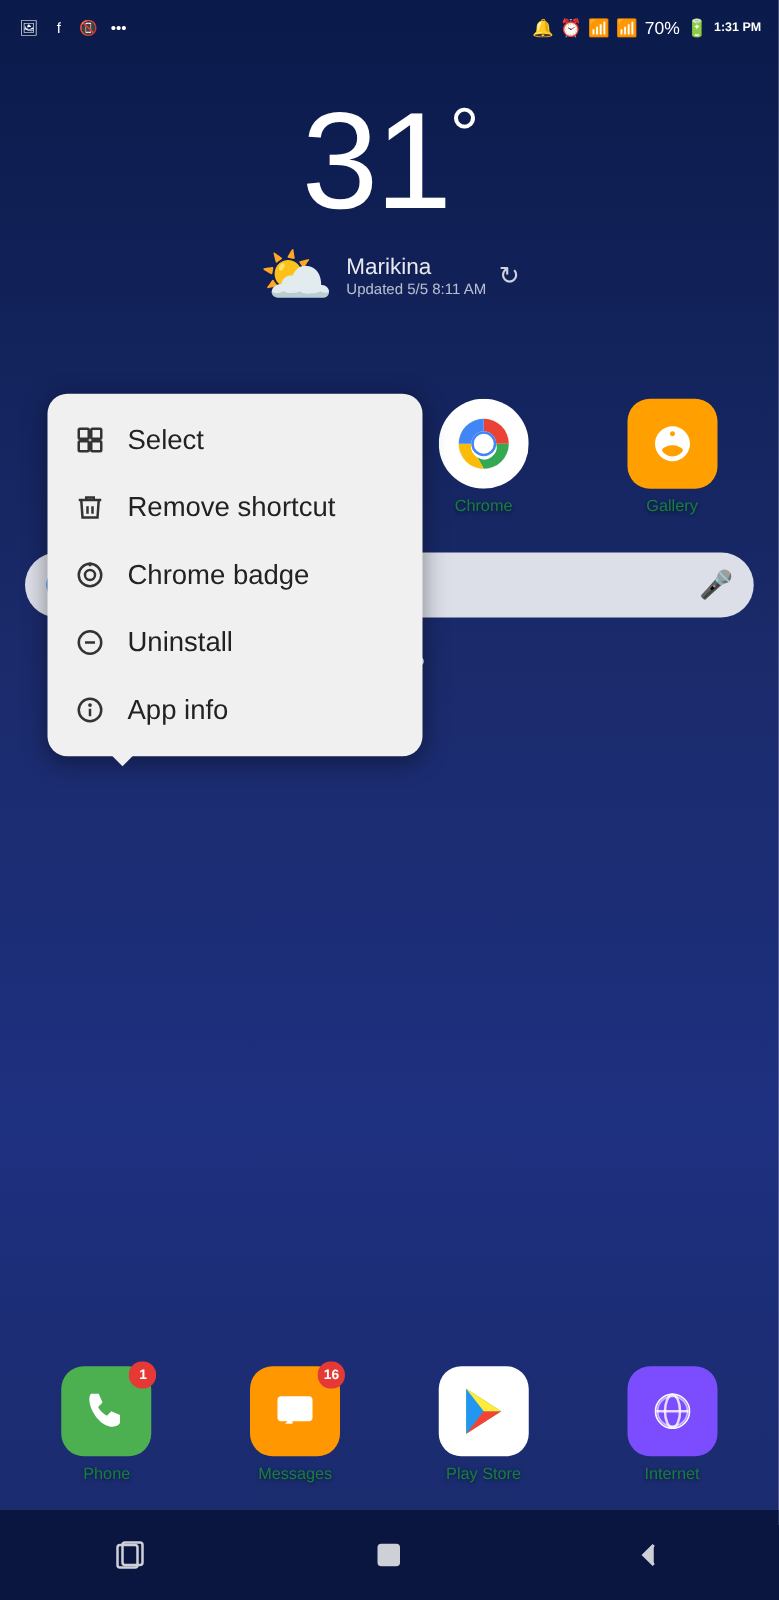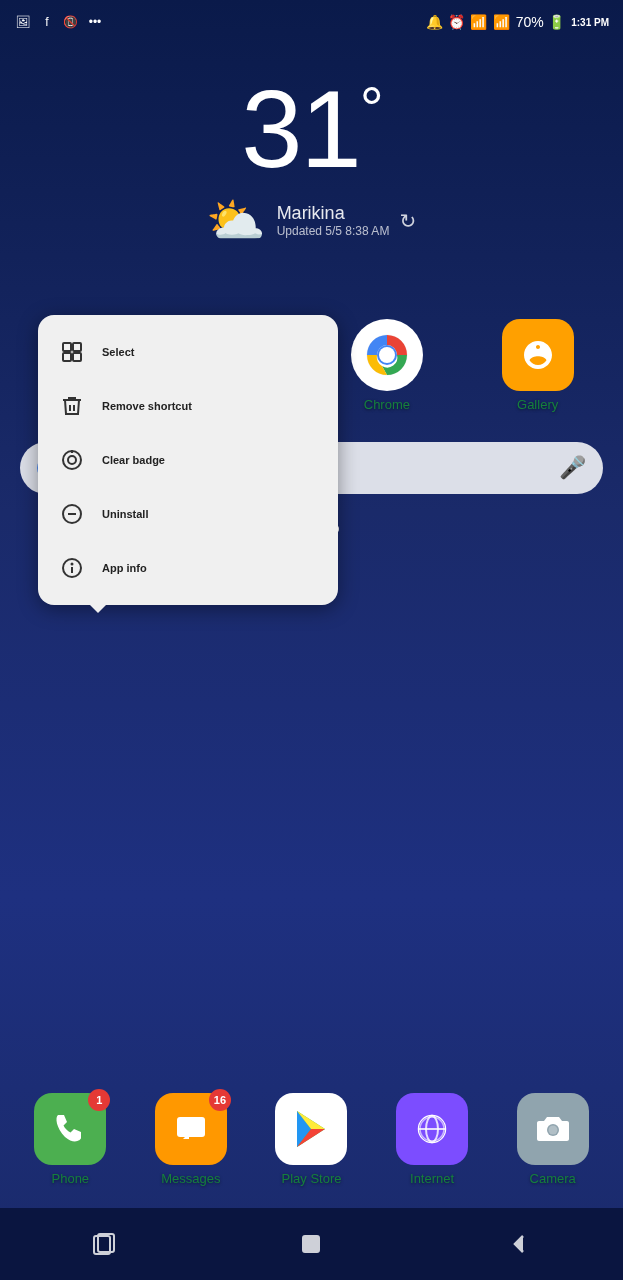--- a/index.html
+++ b/index.html
@@ -100,22 +100,22 @@
     }
     .menu-icon {
       width: 28px;
       height: 28px;
       display: flex;
       align-items: center;
       justify-content: center;
       font-size: 20px;
     }
     .menu-label {
-      font-size: 11px;
-      font-weight: 700;
+      font-size: 22px;
+      font-weight: 400;
     }
 
     
     .app-row {
       display: flex;
       justify-content: space-around;
       padding: 0 10px;
       margin-top: 12px;
     }
     .app-item {
@@ -321,21 +321,21 @@
 </div>
 
 <div class="weather-area">
   <div style="font-size:110px;font-weight:200;line-height:1;letter-spacing:-2px;">
     <span>31</span><span style="font-size:60px;vertical-align:super;">°</span>
   </div>
   <div class="weather-row">
     <div class="weather-icon-area">⛅</div>
     <div>
       <div class="weather-city">Marikina</div>
-      <div class="weather-updated">Updated 5/5 8:38 AM</div>
+      <div class="weather-updated">Updated 5/5 8:11 AM</div>
     </div>
     <div style="font-size:20px;opacity:0.8;">↻</div>
   </div>
 </div>
 
 <div class="context-menu">
   <div class="menu-item">
     <div class="menu-icon">
       <svg width="24" height="24" viewBox="0 0 24 24" fill="none" stroke="#333" stroke-width="2">
         <rect x="3" y="3" width="8" height="8" rx="1"></rect>
@@ -358,21 +358,21 @@
     <span class="menu-label">Remove shortcut</span>
   </div>
   <div class="menu-item">
     <div class="menu-icon">
       <svg width="24" height="24" viewBox="0 0 24 24" fill="none" stroke="#333" stroke-width="2">
         <circle cx="12" cy="12" r="9"></circle>
         <circle cx="12" cy="12" r="4"></circle>
         <line x1="12" y1="2" x2="12" y2="5"></line>
       </svg>
     </div>
-    <span class="menu-label">Clear badge</span>
+    <span class="menu-label">Chrome badge</span>
   </div>
   <div class="menu-item">
     <div class="menu-icon">
       <svg width="24" height="24" viewBox="0 0 24 24" fill="none" stroke="#333" stroke-width="2">
         <circle cx="12" cy="12" r="9"></circle>
         <line x1="8" y1="12" x2="16" y2="12"></line>
       </svg>
     </div>
     <span class="menu-label">Uninstall</span>
   </div>
@@ -513,32 +513,20 @@
             <circle cx="20" cy="20" r="13" fill="#7c4dff"></circle>
             <ellipse cx="20" cy="20" rx="6" ry="13" fill="none" stroke="rgba(255,255,255,0.8)" stroke-width="2"></ellipse>
             <line x1="7" y1="20" x2="33" y2="20" stroke="rgba(255,255,255,0.8)" stroke-width="2"></line>
             <circle cx="20" cy="20" r="12" fill="none" stroke="rgba(255,255,255,0.6)" stroke-width="1.5"></circle>
           </svg>
         </div>
       </div>
       <span class="app-label">Internet</span>
     </div>
 
-    <div class="app-item">
-      <div class="app-icon-wrapper">
-        <div class="app-icon icon-camera">
-          <svg width="40" height="40" viewBox="0 0 40 40" fill="white">
-            <path d="M14 8l-3 4H6c-1.1 0-2 .9-2 2v16c0 1.1.9 2 2 2h28c1.1 0 2-.9 2-2V14c0-1.1-.9-2-2-2h-5l-3-4H14z"></path>
-            <circle cx="20" cy="21" r="6" fill="#90a4ae"></circle>
-            <circle cx="20" cy="21" r="4.5" fill="white" opacity="0.3"></circle>
-          </svg>
-        </div>
-      </div>
-      <span class="app-label">Camera</span>
-    </div>
   </div>
 </div>
 
 <div class="nav-bar">
   <div class="nav-btn">
     <svg width="28" height="28" viewBox="0 0 28 28" fill="white" opacity="0.8">
       <rect x="4" y="6" width="16" height="18" rx="2" fill="none" stroke="white" stroke-width="2"></rect>
       <rect x="8" y="4" width="16" height="18" rx="2" fill="none" stroke="white" stroke-width="2"></rect>
     </svg>
   </div>

